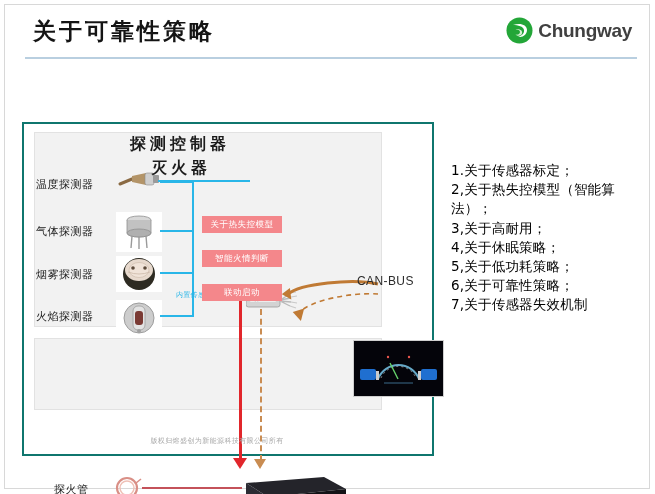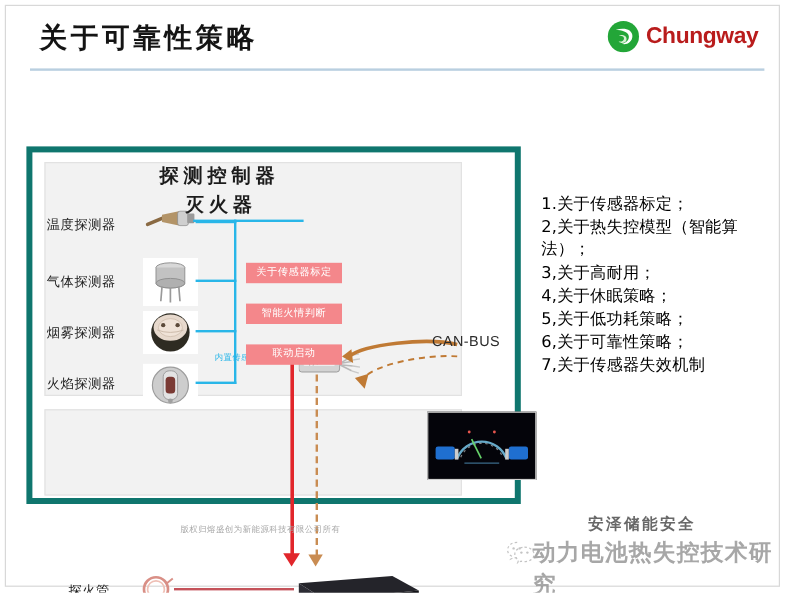--- a/index.html
+++ b/index.html
@@ -16,26 +16,26 @@
   #header{position:absolute;left:5px;top:5px;width:645px;height:55px;}
   #page-title{
     position:absolute;left:28px;top:11px;
     font-family:"DejaVu Serif","Liberation Serif",serif;
     font-size:23px;font-weight:bold;letter-spacing:3px;color:#141414;
     white-space:nowrap;
   }
   #header-rule{position:absolute;left:20px;top:52px;width:612px;height:2px;background:#b9cfe0;}
   #logo-wrap{position:absolute;right:18px;top:12px;display:flex;align-items:center;gap:5px;}
   #logo-mark{width:27px;height:27px;border-radius:50%;position:relative;}
-  #logo-text{font-size:19px;font-weight:bold;color:#b91c1c;letter-spacing:-.3px;}
+  #logo-text{font-size:19px;font-weight:bold;color:#404040;letter-spacing:-.3px;}
 
   
   #diagram{
-    position:absolute;left:22px;top:122px;width:412px;height:298px;
-    border:5px solid #0f766e;background:#fff;box-sizing:border-box;
+    position:absolute;left:22px;top:122px;width:412px;height:334px;
+    border:2px solid #0f766e;background:#fff;box-sizing:border-box;
   }
   .sub-panel{position:absolute;background:#f2f2f2;border:1px solid #e2e2e2;box-sizing:border-box;}
   #panel-top{left:10px;top:8px;width:348px;height:195px;}
   #panel-bottom{left:10px;top:214px;width:348px;height:72px;}
 
   #controller-title{
     position:absolute;left:106px;top:10px;
     font-family:"DejaVu Serif","Liberation Serif",serif;
     font-size:16px;font-weight:bold;letter-spacing:4px;color:#1c1c1c;
   }
@@ -209,21 +209,21 @@
     </div>
 
     <div id="red-head"></div>
     <div id="red-shaft"></div>
     <div id="red-shaft2"></div>
     <div id="red-head2"></div>
 
     <div id="tan-dash"></div>
     <div id="tan-head"></div>
 
-    <div class="pbox" style="top:92px">关于传感器标定</div>
+    <div class="pbox" style="top:92px">关于热失控模型</div>
     <div class="pbox" style="top:160px">联动启动</div>
     <div class="pbox" style="top:126px">智能火情判断</div>
 
     <svg style="position:absolute;left:258px;top:150px;" width="100" height="75" viewBox="0 0 100 75">
       <path d="M96 10 C70 4, 18 10, 6 20" stroke="#c07a34" stroke-width="3" fill="none"></path>
       <path d="M96 20 C72 18, 26 26, 16 40" stroke="#c07a34" stroke-width="1.6" fill="none" stroke-dasharray="5 4"></path>
       <path d="M2 16 L12 16 L6 26 Z" fill="#c07a34" transform="rotate(-38 7 21)"></path>
       <path d="M12 36 L24 36 L17 47 Z" fill="#c07a34" transform="rotate(-18 18 41)"></path>
     </svg>
     <div id="canbus-label">CAN-BUS</div>
@@ -288,28 +288,14 @@
   <div id="points">
     <div>1.关于传感器标定；</div>
     <div>2,关于热失控模型（智能算法）；</div>
     <div>3,关于高耐用；</div>
     <div>4,关于休眠策略；</div>
     <div>5,关于低功耗策略；</div>
     <div>6,关于可靠性策略；</div>
     <div>7,关于传感器失效机制</div>
   </div>
 
-  <div id="watermark">
-    <div id="wm-top">安泽储能安全</div>
-    <div id="wm-icon">
-      <svg width="24" height="20" viewBox="0 0 24 20">
-        <path d="M9 2 C4 2, 1 5, 1 8.5 C1 10.5, 2.3 12.3, 4.2 13.4 L3.4 16 L6.3 14.6 C7.2 14.8, 8.1 14.9, 9 14.9" fill="none" stroke="#8a8a8a" stroke-width="1" stroke-dasharray="2 2"></path>
-        <path d="M15 6 C20 6, 23 8.8, 23 12 C23 15.2, 20 18, 15 18 C14 18, 13 17.9, 12.2 17.6 L9.4 19 L10.2 16.6 C8.2 15.5, 7 13.9, 7 12 C7 8.8, 10 6, 15 6 Z" fill="none" stroke="#8a8a8a" stroke-width="1" stroke-dasharray="2 2"></path>
-        <circle cx="6" cy="7" r="1" fill="#8a8a8a"></circle>
-        <circle cx="11" cy="7" r="1" fill="#8a8a8a"></circle>
-        <circle cx="12.5" cy="10.5" r="1" fill="#8a8a8a"></circle>
-        <circle cx="17.5" cy="10.5" r="1" fill="#8a8a8a"></circle>
-      </svg>
-    </div>
-    <div id="wm-main">动力电池热失控技术研究</div>
-  </div>
 
 </div>
 
 </body></html>

